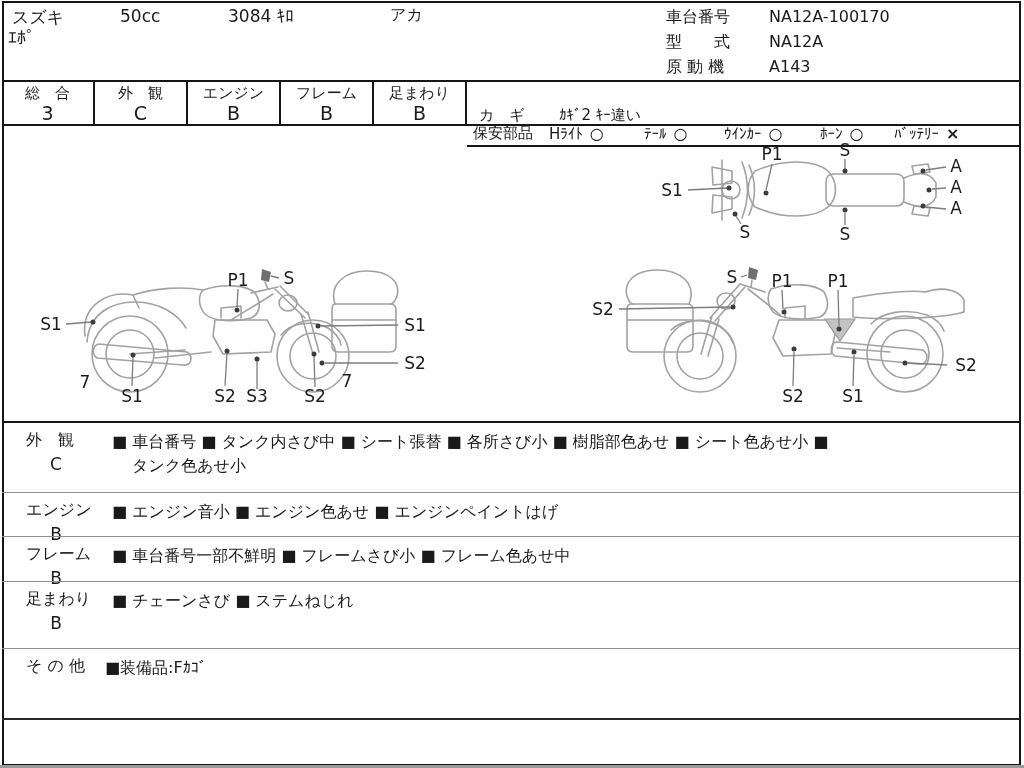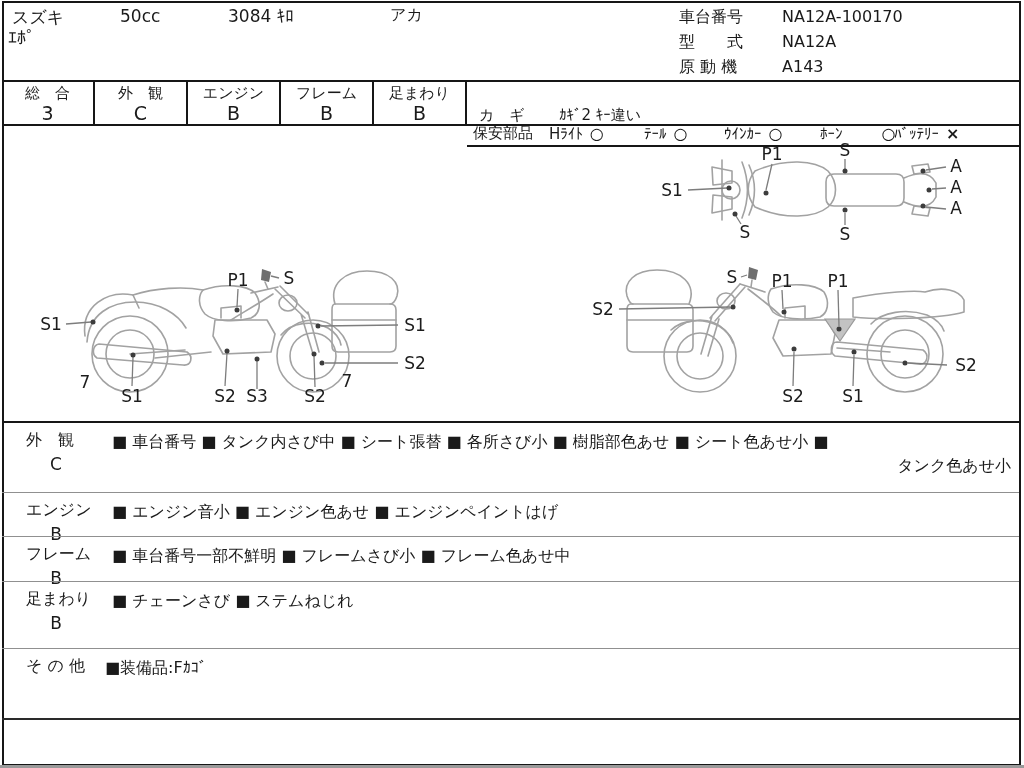--- a/index.html
+++ b/index.html
@@ -4,21 +4,21 @@
 <style>
   html,body{margin:0;padding:0;background:#fff;}
   #sheet{position:relative;width:1024px;height:768px;background:#fff;overflow:hidden;
          font-family:"DejaVu Sans","Liberation Sans",sans-serif;color:#1a1a1a;}
   .abs{position:absolute;}
   #frame{left:2px;top:1px;width:1015px;height:761px;border:2px solid #161616;}
   #bottom-edge{left:0;top:765px;width:1024px;height:3px;background:#9a9a9a;}
   
   .hd{font-size:17px;white-space:nowrap;}
   #hd-right{left:666px;top:4px;font-size:16px;line-height:25px;}
-  .hd-row{display:flex;margin-left:13px;}
+  .hd-row{display:flex;}
   .hd-lbl{width:103px;}
   
   #grade-row{left:2px;top:80px;width:1017px;height:46px;border-top:2px solid #161616;border-bottom:2px solid #161616;box-sizing:border-box;}
   .gbox{position:absolute;top:0;height:100%;width:93px;border-right:2px solid #161616;box-sizing:border-box;text-align:center;}
   .gbox .gl{font-size:15px;margin-top:2px;}
   .gbox .gv{font-size:19px;line-height:20px;}
   #safety-area{position:absolute;left:465px;top:0;right:0;height:100%;}
   #safety-row{position:absolute;left:0;top:0;right:0;height:22px;border-bottom:2px solid #161616;font-size:15px;margin-top:41px;}
   #safety-row .si{position:absolute;top:1px;white-space:nowrap;display:flex;align-items:center;}
   .stat{font-size:16px;margin-left:7px;font-weight:bold;}
@@ -30,21 +30,21 @@
   .art{fill:none;stroke:#a2a2a2;stroke-width:1.6;stroke-linejoin:round;stroke-linecap:round;}
   .fillart{fill:#6f6f6f;stroke:none;}
   .tri{fill:#c3c3c3;stroke:#9a9a9a;stroke-width:1.2;}
   .leader{stroke:#7d7d7d;stroke-width:1.3;fill:none;}
   .dot{fill:#3c3c3c;stroke:none;}
   
   .sec{left:2px;width:1017px;box-sizing:border-box;}
   .sec-label{position:absolute;left:24px;top:7px;font-size:16px;white-space:nowrap;}
   .sec-grade{position:absolute;left:20px;top:31px;width:68px;text-align:center;font-size:17px;}
   .sec-lines{position:absolute;left:110px;top:7px;right:8px;font-size:16px;line-height:24px;}
-  .indent{padding-left:20px;text-align:right;}
+  .indent{padding-left:20px;}
 </style>
 </head>
 <body>
 
 <div id="sheet">
 
   <div class="abs" id="frame"></div>
   <div class="abs" id="bottom-edge"></div>
 
   <div class="abs hd" style="left:12px;top:6px;">スズキ</div>
@@ -98,21 +98,21 @@
           <span class="stat">○</span>
         </span>
         <span class="si" style="left:177px;">
           <span>ﾃｰﾙ</span>
           <span class="stat">○</span>
         </span>
         <span class="si" style="left:257px;text-align:right;">
           <span>ｳｲﾝｶｰ</span>
           <span class="stat">○</span>
         </span>
-        <span class="si" style="left:353px;gap:32px;">
+        <span class="si" style="left:353px;">
           <span>ﾎｰﾝ</span>
           <span class="stat">○</span>
         </span>
         <span class="si" style="left:427px;">
           <span>ﾊﾞｯﾃﾘｰ</span>
           <span class="stat">×</span>
         </span>
       </div>
       <div id="key-row">
         <span class="abs" style="left:12px;">カ　ギ</span>

